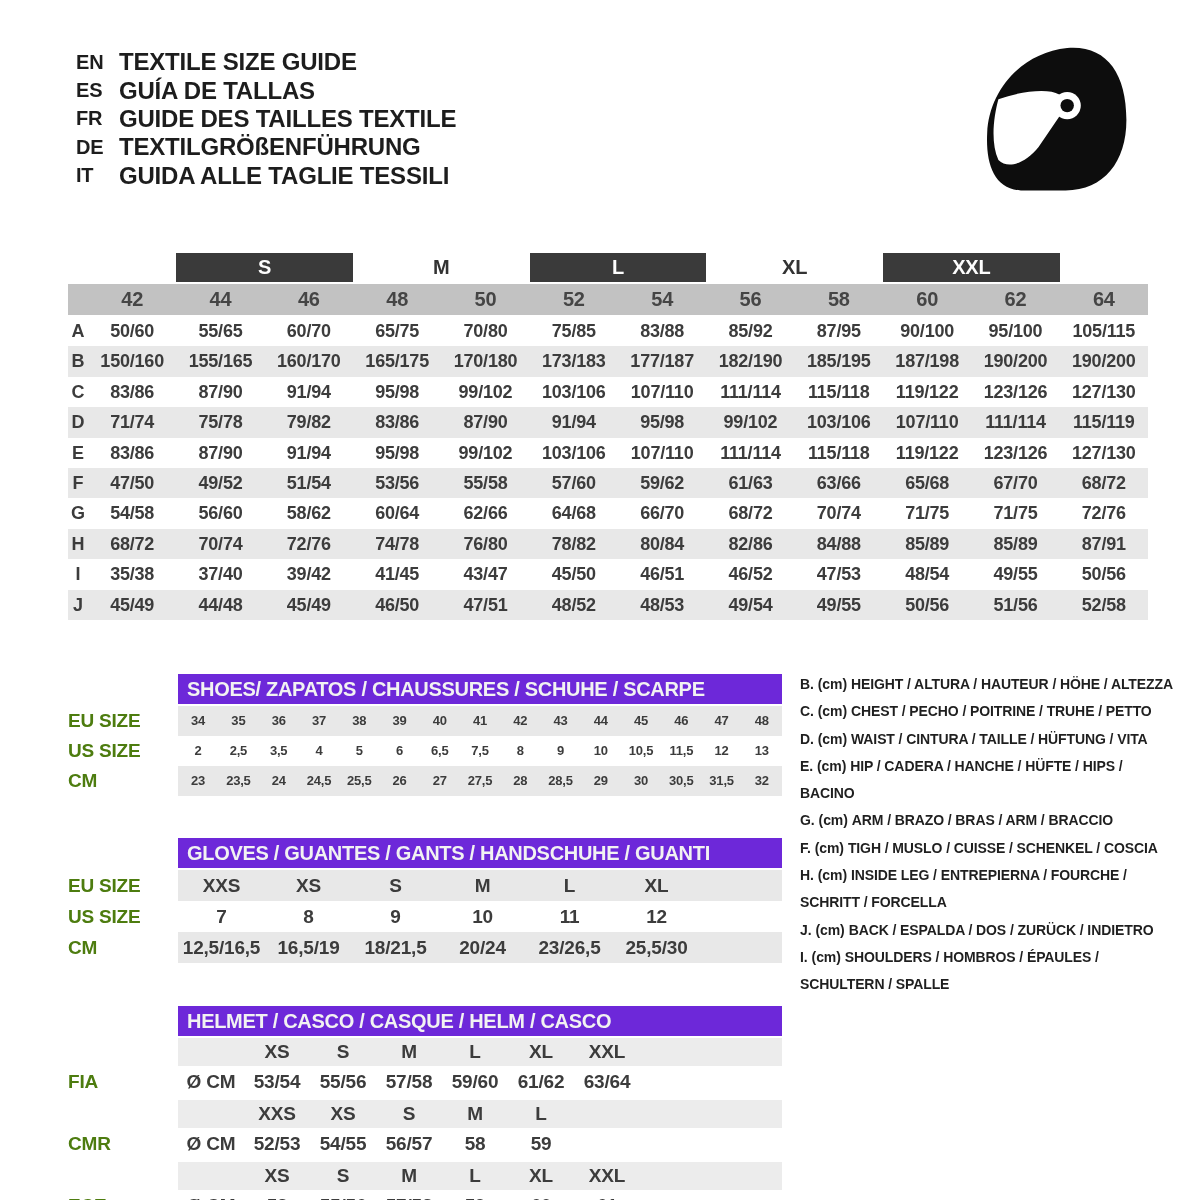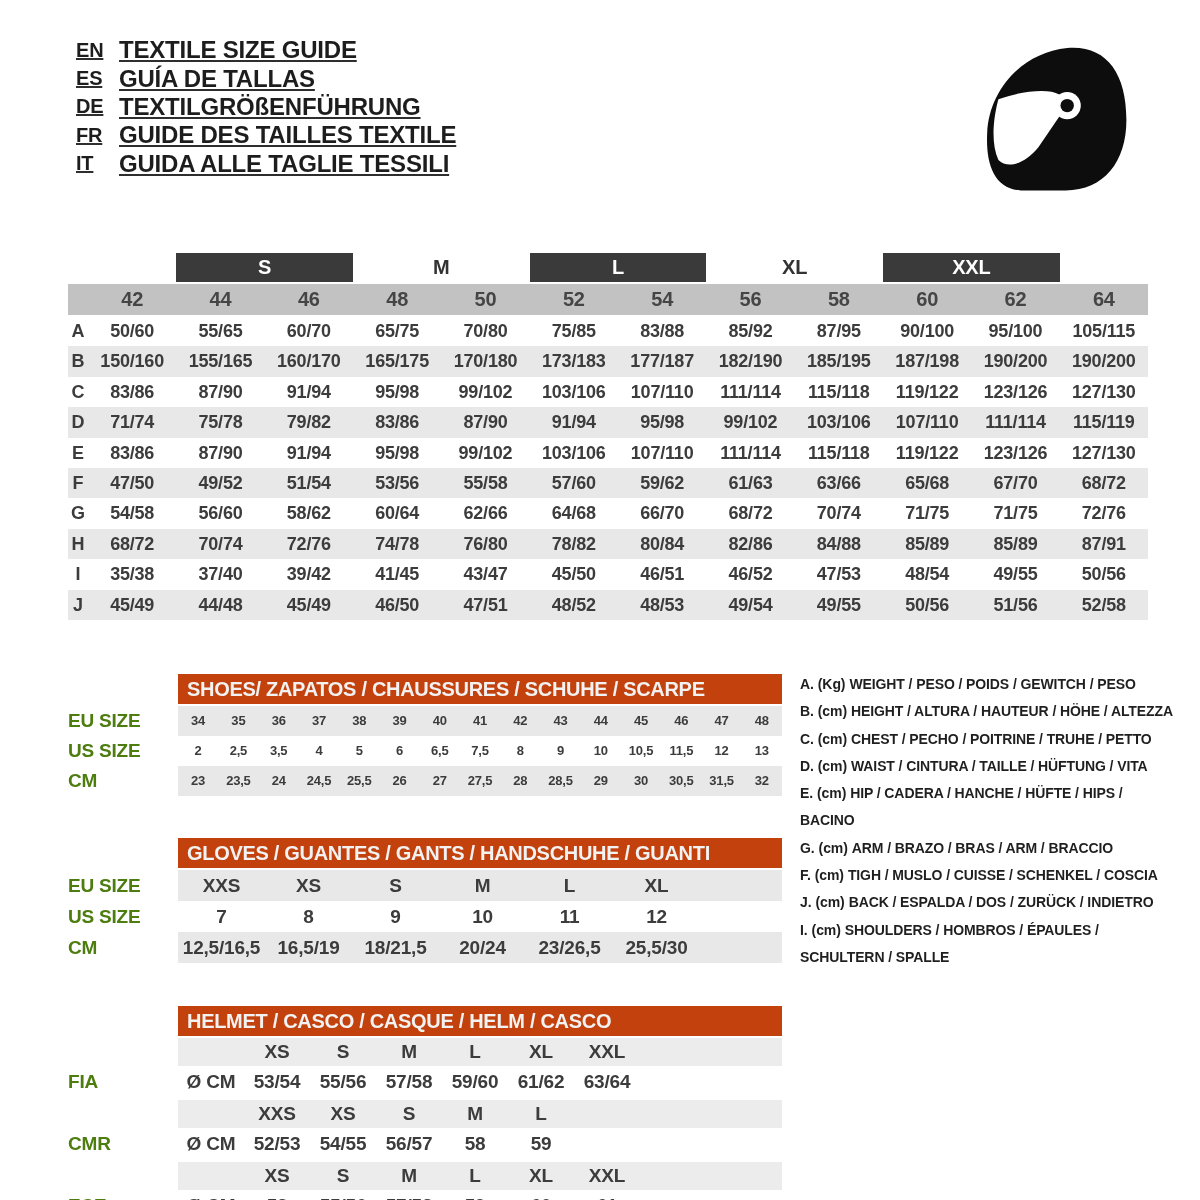--- a/index.html
+++ b/index.html
@@ -8,21 +8,21 @@
     position:relative;
     background:#ffffff;
     font-family:"Liberation Sans","DejaVu Sans",sans-serif;
     font-weight:bold;
     color:#2e2e2e;
     overflow:hidden;
     letter-spacing:-0.2px;
   }
 
   
-  .langs { position:absolute; left:76px; top:36px;text-decoration:underline; }
+  .langs { position:absolute; left:76px; top:48px; }
   .lang-row { display:flex; height:28.4px; align-items:center; }
   .lang-code { width:43px; font-size:20px; color:#1d1d1d; }
   .lang-title { font-size:24px; color:#1d1d1d; white-space:nowrap; }
 
   
   .helmet-logo { position:absolute; left:975px; top:40px; width:162px; height:160px; }
 
   
   .sizes-table { position:absolute; left:68px; top:253px; width:1080px; }
   .size-group-row { display:grid; grid-template-columns:20px repeat(12,1fr); height:29px; }
@@ -41,21 +41,21 @@
   .trow:nth-child(even){ background:#e8e8e8; }
   .tletter { text-align:center; }
   .tcell { text-align:center; white-space:nowrap; }
   .cells-wrap { display:contents; }
 
   
   .sec { position:absolute; left:68px; width:714px; }
   .sec.shoes  { top:674px; }
   .sec.gloves { top:805px;margin-top:33px; }
   .sec.helmet { top:1006px; }
-  .sec-bar { margin-left:110px; height:30px; background:#c2410c; color:#f2f2f2;
+  .sec-bar { margin-left:110px; height:30px; background:#6d28d9; color:#f2f2f2;
              display:flex; align-items:center; padding-left:9px; font-size:20px; letter-spacing:-0.3px; white-space:nowrap; }
   .sec-rows { margin-top:2px; }
   .sec-row { display:flex; }
   .sec-label { width:110px; font-size:19px; color:#4d7c0f; }
   .sec-band { flex:1; display:grid; }
   .sec-cell { text-align:center; white-space:nowrap; color:#3c3c3c; }
 
   .shoes .sec-row, .gloves .sec-row { height:30px; }
   .shoes .sec-label, .gloves .sec-label { line-height:30px; }
   .shoes .sec-cell { line-height:30px; font-size:13px; }
@@ -90,26 +90,26 @@
 
 <div class="lang-row">
     <span class="lang-code">EN</span>
     <span class="lang-title">TEXTILE SIZE GUIDE</span>
   </div>
     <div class="lang-row">
     <span class="lang-code">ES</span>
     <span class="lang-title">GUÍA DE TALLAS</span>
   </div>
     <div class="lang-row">
+    <span class="lang-code">FR</span>
+    <span class="lang-title">GUIDE DES TAILLES TEXTILE</span>
+  </div>
+    <div class="lang-row">
     <span class="lang-code">DE</span>
     <span class="lang-title">TEXTILGRÖßENFÜHRUNG</span>
-  </div>
-    <div class="lang-row">
-    <span class="lang-code">FR</span>
-    <span class="lang-title">GUIDE DES TAILLES TEXTILE</span>
   </div>
     <div class="lang-row">
     <span class="lang-code">IT</span>
     <span class="lang-title">GUIDA ALLE TAGLIE TESSILI</span>
   </div>
   </div>
 
 <svg class="helmet-logo" viewBox="0 0 100 100" aria-hidden="true">
   <path d="M57,5 C28,8 8,32 7,58 C6,77 11,93 28,94 L56,94 C80,94 94,76 94,50 C94,20 81,3 57,5 Z" fill="#0d0d0d"></path>
   <path d="M14,37 C28,32 45,30 52,34 C56,37 57,41 54,45 L39,67 C31,77 20,81 14,75 C9,64 11,48 14,37 Z" fill="#ffffff"></path>
@@ -395,40 +395,40 @@
             
           <span class="sec-cell">53</span><span class="sec-cell">55/56</span><span class="sec-cell">57/58</span><span class="sec-cell">59</span><span class="sec-cell">60</span><span class="sec-cell">61</span></span>
         </div>
       </div>
     </div>
     </div>
 </div>
 
 <div class="legend">
 
-<div class="legend-item">
-    <span class="lg-key">A.</span><span class="lg-unit">(Kg)</span><span class="lg-text">WEIGHT / PESO / POIDS / GEWITCH / PESO</span>
-  </div>
     <div class="legend-item">
     <span class="lg-key">B.</span><span class="lg-unit">(cm)</span><span class="lg-text">HEIGHT / ALTURA / HAUTEUR / HÖHE / ALTEZZA</span>
   </div>
     <div class="legend-item">
     <span class="lg-key">C.</span><span class="lg-unit">(cm)</span><span class="lg-text">CHEST / PECHO / POITRINE / TRUHE / PETTO</span>
   </div>
     <div class="legend-item">
     <span class="lg-key">D.</span><span class="lg-unit">(cm)</span><span class="lg-text">WAIST / CINTURA / TAILLE / HÜFTUNG / VITA</span>
   </div>
     <div class="legend-item">
     <span class="lg-key">E.</span><span class="lg-unit">(cm)</span><span class="lg-text">HIP / CADERA / HANCHE / HÜFTE / HIPS / BACINO</span>
   </div>
     <div class="legend-item">
     <span class="lg-key">G.</span><span class="lg-unit">(cm)</span><span class="lg-text">ARM / BRAZO / BRAS / ARM / BRACCIO</span>
   </div>
     <div class="legend-item">
     <span class="lg-key">F.</span><span class="lg-unit">(cm)</span><span class="lg-text">TIGH / MUSLO / CUISSE / SCHENKEL / COSCIA</span>
   </div>
     <div class="legend-item">
+    <span class="lg-key">H.</span><span class="lg-unit">(cm)</span><span class="lg-text">INSIDE LEG / ENTREPIERNA / FOURCHE / SCHRITT / FORCELLA</span>
+  </div>
+    <div class="legend-item">
     <span class="lg-key">J.</span><span class="lg-unit">(cm)</span><span class="lg-text">BACK / ESPALDA / DOS / ZURÜCK / INDIETRO</span>
   </div>
     <div class="legend-item">
     <span class="lg-key">I.</span><span class="lg-unit">(cm)</span><span class="lg-text">SHOULDERS / HOMBROS / ÉPAULES / SCHULTERN / SPALLE</span>
   </div>
   </div>
 
 </body></html>

